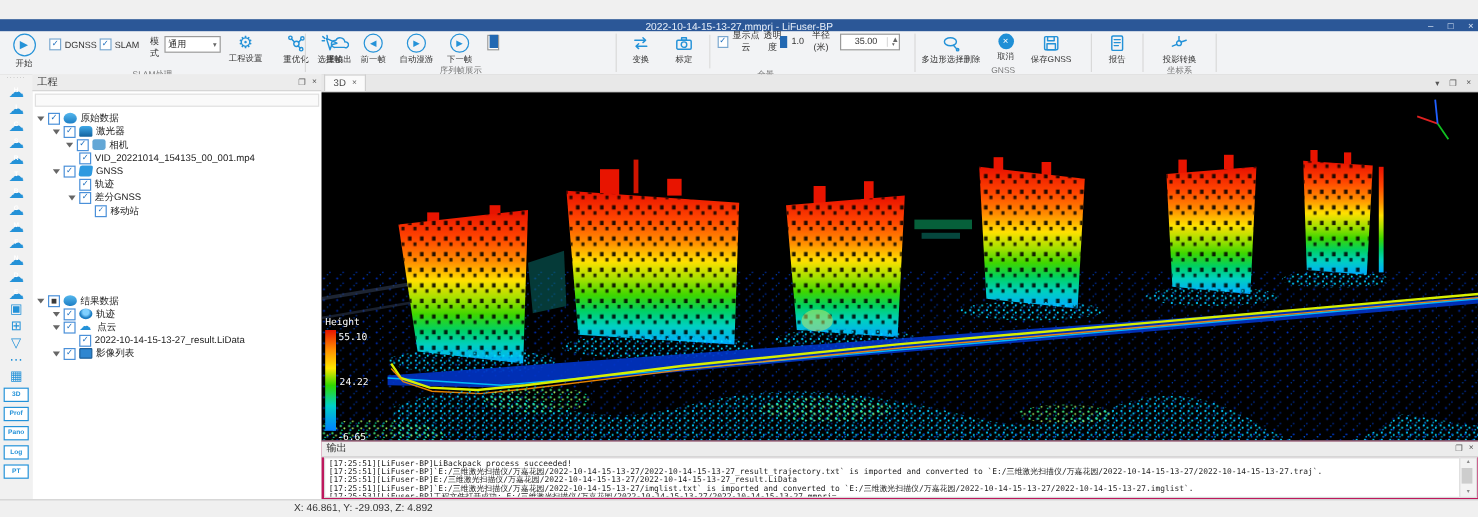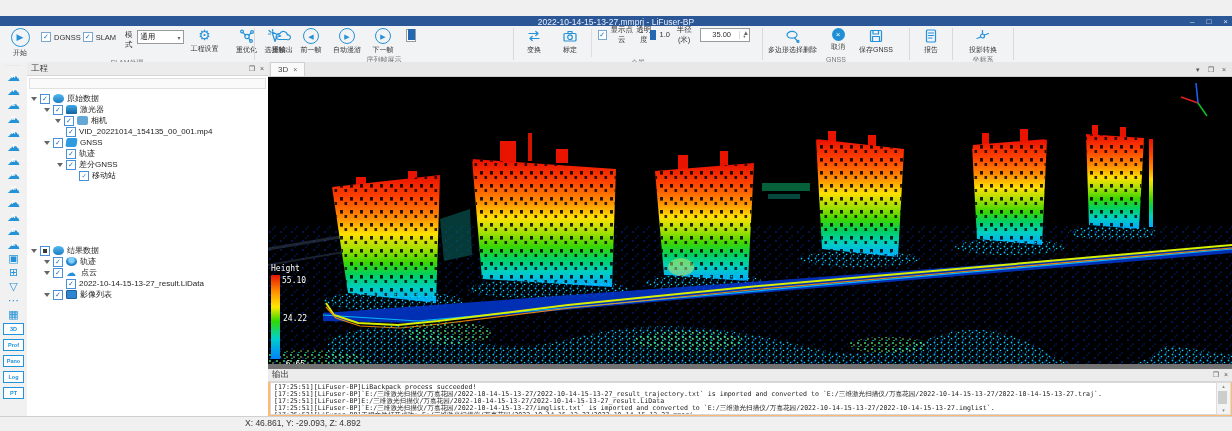--- a/index.html
+++ b/index.html
@@ -84,21 +84,21 @@
   .ti-imglist{background:#2e86d0;border:1px solid #1c5f9a;box-sizing:border-box;border-radius:1px;}
   
   .rightcol{position:absolute;top:62px;left:268px;right:0;bottom:14px;display:flex;flex-direction:column;}
   .vp-tabbar{height:14px;background:#e8e8e8;border-bottom:1px solid #cfcfcf;display:flex;align-items:flex-end;font-size:8px;color:#444;}
   .vp-tab{height:13px;background:#fafafa;border:1px solid #cfcfcf;border-bottom:none;display:flex;align-items:center;gap:5px;padding:0 7px;margin-left:2px;}
   .vp-tab .x{font-size:7px;color:#666;}
   .vp-right{margin-left:auto;display:flex;gap:8px;padding:0 6px 2px 0;color:#555;font-size:7px;}
   .canvas{position:relative;height:292px;background:#000;overflow:hidden;}
   .canvas svg{display:block;}
   
-  .output{height:49px;background:#fdba74;border-top:5px solid #737373;position:relative;}
+  .output{height:49px;background:#be185d;border-top:1px solid #737373;position:relative;}
   .output .panel-header{height:12px;background:#ececec;}
   .log-area{position:absolute;left:2px;right:15px;top:13px;bottom:2px;background:#fff;border:1px solid #d8d8d8;overflow:hidden;padding:1px 3px;}
   .log-line{font-family:"DejaVu Sans Mono","Liberation Mono",monospace;font-size:6.6px;line-height:7px;color:#1c1c1c;white-space:nowrap;}
   .scrollbar{position:absolute;right:1px;top:13px;bottom:2px;width:13px;background:#f3f3f3;border:1px solid #ddd;display:flex;flex-direction:column;align-items:center;justify-content:space-between;}
   .sb-arrow{font-size:5px;color:#888;line-height:7px;}
   .sb-thumb{position:absolute;top:8px;left:1px;width:9px;height:13px;background:#cdcdcd;}
   
   .statusbar{position:absolute;left:0;right:0;bottom:0;height:14px;background:#f0f0f0;border-top:1px solid #d0d0d0;
              font-size:8.5px;color:#333;line-height:13px;padding-left:245px;}
   .legend-text{font-family:"DejaVu Sans Mono",monospace;}

